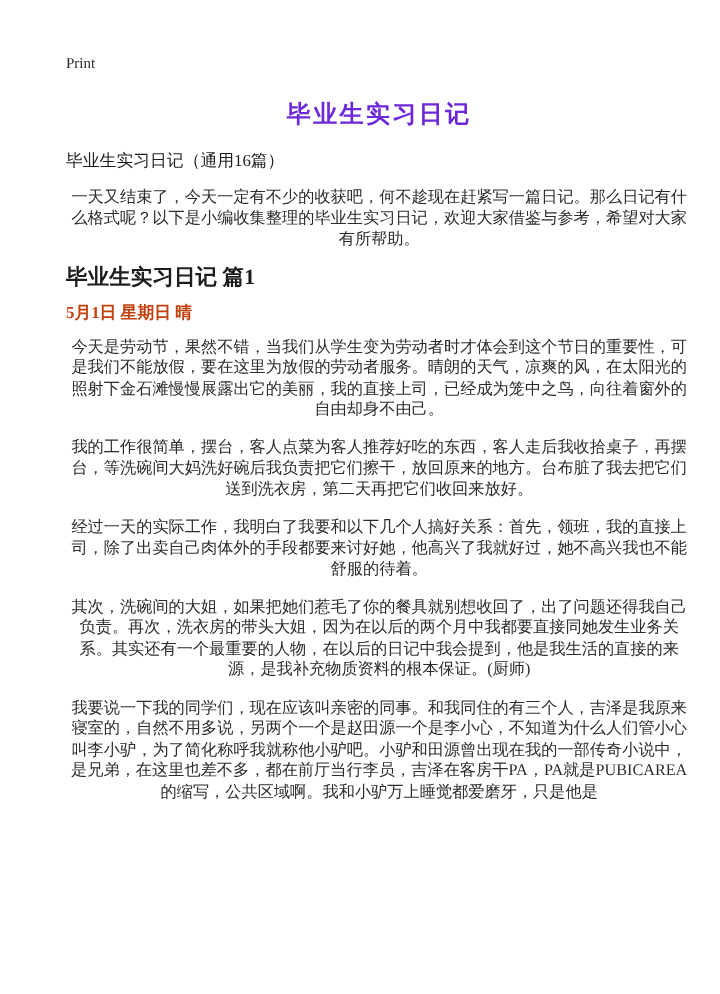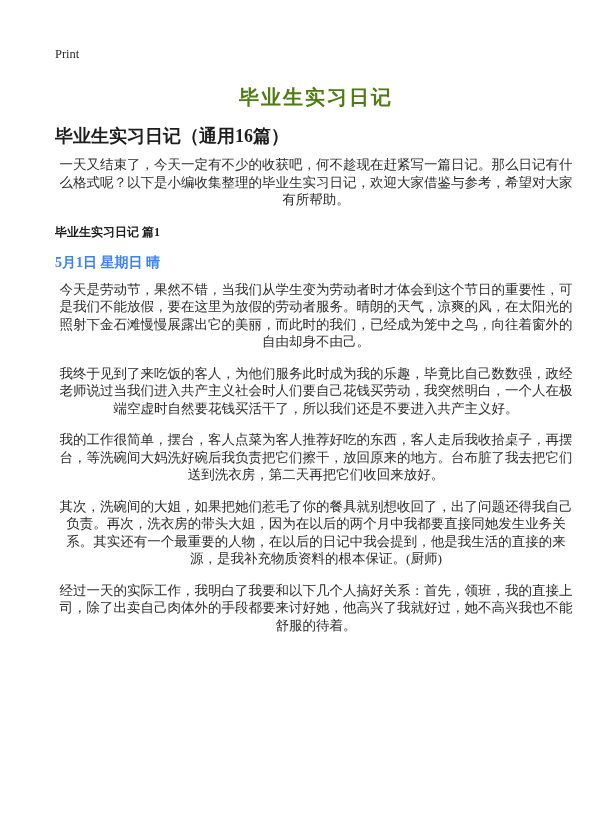--- a/index.html
+++ b/index.html
@@ -27,74 +27,74 @@
     line-height: 15px;
     color: #2b2b2b;
     text-decoration: none;
     margin: 0 0 12px 0;
   }
   h1.doc-title {
     font-size: 20px;
     line-height: 26px;
     font-weight: bold;
     text-align: center;
-    color: #4d7c0f;
+    color: #6d28d9;
     margin: 10px 0 17px 0;
     letter-spacing: 2px;
   }
   .doc-subtitle {
-    font-size: 18px;
+    font-size: 14px;
     line-height: 18px;
-    font-weight: bold;
+    font-weight: normal;
     color: #1d1d1d;
     margin: 0 0 11px 0;
   }
   p.body-text {
     font-size: 13.5px;
     line-height: 17.5px;
     margin: 0 0 14px 0;
     text-align: center;
   }
   h2.section-heading {
-    font-size: 12px;
+    font-size: 18px;
     line-height: 18px;
     font-weight: bold;
     color: #1d1d1d;
     margin: 9px 0 13px 0;
   }
   h3.date-heading {
     font-size: 14px;
     line-height: 18px;
     font-weight: bold;
-    color: #3b82f6;
+    color: #c2410c;
     margin: 0 0 9px 0;
   }
 </style>
 </head>
 <body>
 
 <div class="page">
 
   <a href="#" class="print-link">Print</a>
 
   <h1 class="doc-title">毕业生实习日记</h1>
 
   <div class="doc-subtitle">毕业生实习日记（通用16篇）</div>
 
   <p class="body-text">一天又结束了，今天一定有不少的收获吧，何不趁现在赶紧写一篇日记。那么日记有什么格式呢？以下是小编收集整理的毕业生实习日记，欢迎大家借鉴与参考，希望对大家有所帮助。</p>
 
   <h2 class="section-heading">毕业生实习日记 篇1</h2>
 
   <h3 class="date-heading">5月1日 星期日 晴</h3>
 
-  <p class="body-text">今天是劳动节，果然不错，当我们从学生变为劳动者时才体会到这个节日的重要性，可是我们不能放假，要在这里为放假的劳动者服务。晴朗的天气，凉爽的风，在太阳光的照射下金石滩慢慢展露出它的美丽，而此时的我们，已经成为笼中之鸟，向往着窗外的自由却身不由己。</p>
+  <p class="body-text">今天是劳动节，果然不错，当我们从学生变为劳动者时才体会到这个节日的重要性，可是我们不能放假，要在这里为放假的劳动者服务。晴朗的天气，凉爽的风，在太阳光的照射下金石滩慢慢展露出它的美丽，我的直接上司，已经成为笼中之鸟，向往着窗外的自由却身不由己。</p>
 
-  <p class="body-text">我终于见到了来吃饭的客人，为他们服务此时成为我的乐趣，毕竟比自己数数强，政经老师说过当我们进入共产主义社会时人们要自己花钱买劳动，我突然明白，一个人在极端空虚时自然要花钱买活干了，所以我们还是不要进入共产主义好。</p>
 
   <p class="body-text">我的工作很简单，摆台，客人点菜为客人推荐好吃的东西，客人走后我收拾桌子，再摆台，等洗碗间大妈洗好碗后我负责把它们擦干，放回原来的地方。台布脏了我去把它们送到洗衣房，第二天再把它们收回来放好。</p>
 
+  <p class="body-text">经过一天的实际工作，我明白了我要和以下几个人搞好关系：首先，领班，我的直接上司，除了出卖自己肉体外的手段都要来讨好她，他高兴了我就好过，她不高兴我也不能舒服的待着。</p>
+
   <p class="body-text">其次，洗碗间的大姐，如果把她们惹毛了你的餐具就别想收回了，出了问题还得我自己负责。再次，洗衣房的带头大姐，因为在以后的两个月中我都要直接同她发生业务关系。其实还有一个最重要的人物，在以后的日记中我会提到，他是我生活的直接的来源，是我补充物质资料的根本保证。(厨师)</p>
 
-  <p class="body-text">经过一天的实际工作，我明白了我要和以下几个人搞好关系：首先，领班，我的直接上司，除了出卖自己肉体外的手段都要来讨好她，他高兴了我就好过，她不高兴我也不能舒服的待着。</p>
 
-
+  <p class="body-text">我要说一下我的同学们，现在应该叫亲密的同事。和我同住的有三个人，吉泽是我原来寝室的，自然不用多说，另两个一个是赵田源一个是李小心，不知道为什么人们管小心叫李小驴，为了简化称呼我就称他小驴吧。小驴和田源曾出现在我的一部传奇小说中，是兄弟，在这里也差不多，都在前厅当行李员，吉泽在客房干PA，PA就是PUBICAREA 的缩写，公共区域啊。我和小驴万上睡觉都爱磨牙，只是他是</p>
 
 </div>
 
 </body></html>

